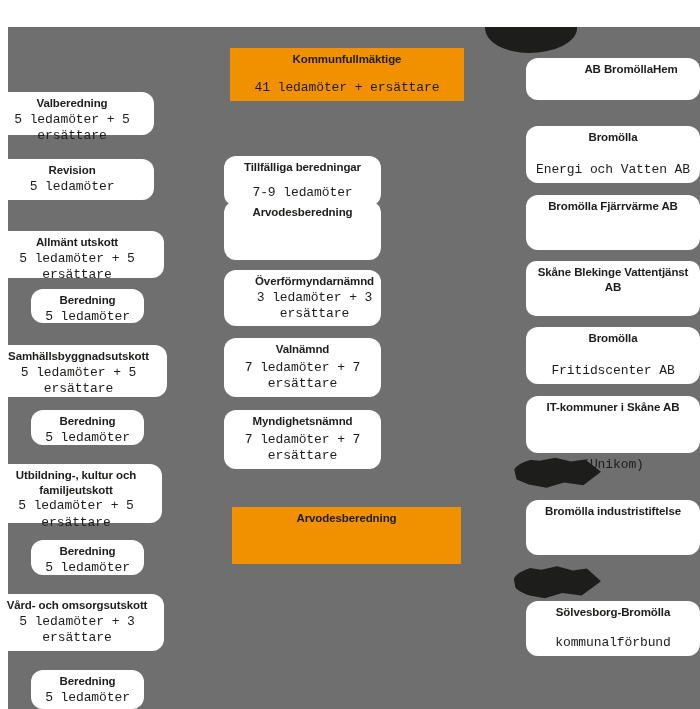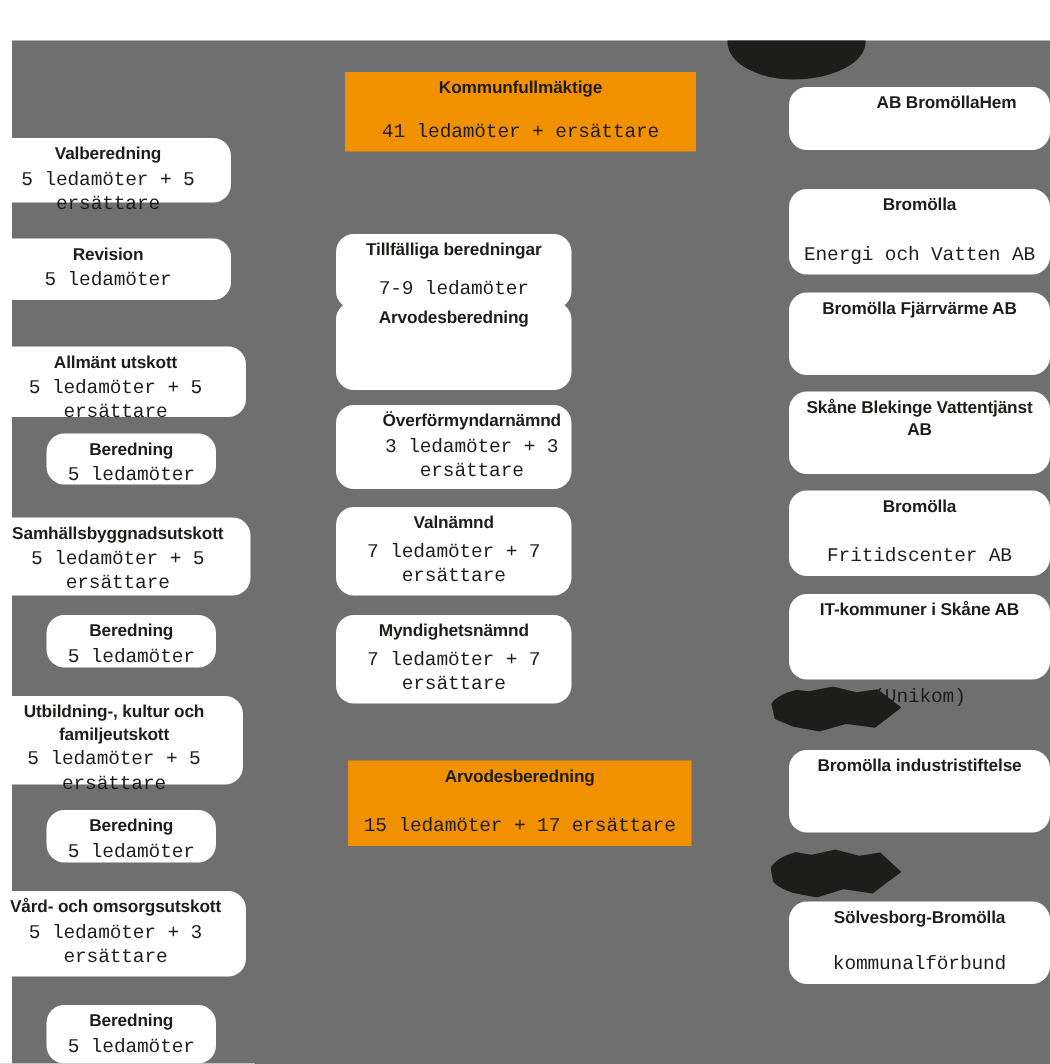--- a/index.html
+++ b/index.html
@@ -182,39 +182,38 @@
     <div class="sub">7 ledamöter + 7 ersättare</div>
   </div>
 
   <div class="card" style="left:224px; top:410px; width:157px; height:59px;">
     <div class="title">Myndighetsnämnd</div>
     <div class="sub">7 ledamöter + 7 ersättare</div>
   </div>
 
   <div class="card accent" style="left:232px; top:507px; width:229px; height:57px;">
     <div class="title">Arvodesberedning</div>
-    <div class="sub">15 ledamöter + 17 ersättare</div>
   </div>
 
   <div class="card" style="left:526px; top:58px; width:174px; height:42px;padding-left:44px;">
     <div class="title">AB BromöllaHem</div>
 
   </div>
 
   <div class="card" style="left:526px; top:126px; width:174px; height:57px;">
     <div class="title">Bromölla</div>
     <div class="sub">Energi och Vatten AB</div>
   </div>
 
   <div class="card" style="left:526px; top:195px; width:174px; height:55px;">
     <div class="title">Bromölla Fjärrvärme AB</div>
 
   </div>
 
-  <div class="card" style="left:526px; top:261px; width:174px; height:55px;">
+  <div class="card" style="left:526px; top:261px; width:174px; height:55px;border-radius:10px;">
     <div class="title">Skåne Blekinge Vattentjänst AB</div>
 
   </div>
 
   <div class="card" style="left:526px; top:327px; width:174px; height:57px;">
     <div class="title">Bromölla</div>
     <div class="sub">Fritidscenter AB</div>
   </div>
 
   <div class="card" style="left:526px; top:396px; width:174px; height:57px;gap:41px;">

